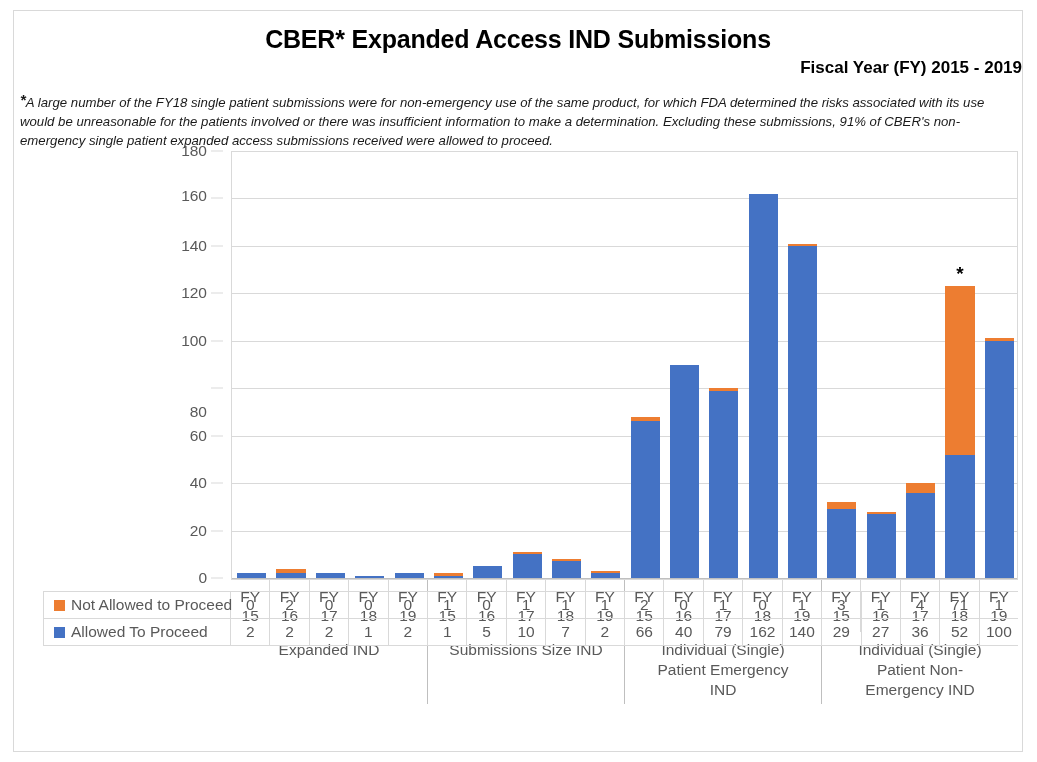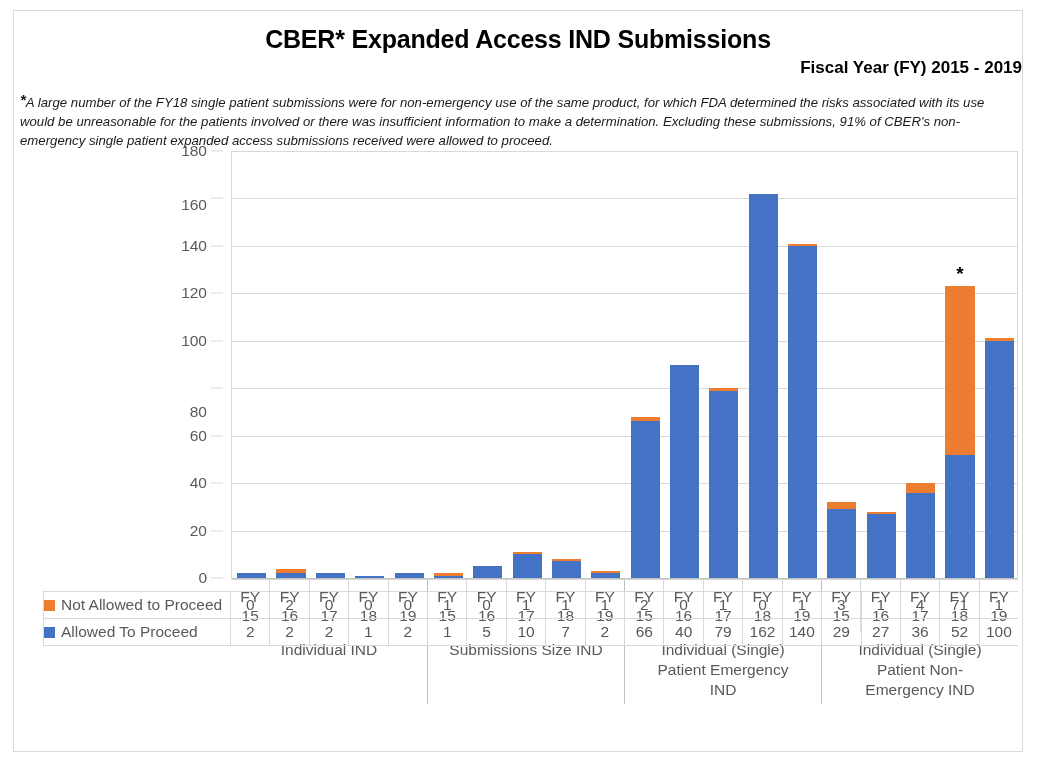--- a/index.html
+++ b/index.html
@@ -222,20 +222,21 @@
     height: 27px;
     border-bottom: 1px solid #d9d9d9;
     box-sizing: border-box;
   }
   .dt-legend-cell {
     width: 188px;
     flex: 0 0 188px;
     display: flex;
     align-items: center;
     gap: 6px;
+    padding-left: 10px;
     border-right: 1px solid #d9d9d9;
     border-left: 1px solid #d9d9d9;
     box-sizing: border-box;
     font-size: 15.5px;
     color: #595959;
     white-space: nowrap;
   }
   .swatch {
     width: 11px;
     height: 11px;
@@ -282,21 +283,21 @@
         <div class="y-tick" style="top: 284.667px;">60</div>
         <div class="y-tick-mark" style="top: 284.667px;"></div>
         <div class="y-tick" style="top: 237.222px; margin-top: 24px;">80</div>
         <div class="y-tick-mark" style="top: 237.222px;"></div>
         <div class="y-tick" style="top: 189.778px;">100</div>
         <div class="y-tick-mark" style="top: 189.778px;"></div>
         <div class="y-tick" style="top: 142.333px;">120</div>
         <div class="y-tick-mark" style="top: 142.333px;"></div>
         <div class="y-tick" style="top: 94.8889px;">140</div>
         <div class="y-tick-mark" style="top: 94.8889px;"></div>
-        <div class="y-tick" style="top: 54px; margin-left: 48px;">160</div>
+        <div class="y-tick" style="top: 45px; margin-left: 48px;">160</div>
         <div class="y-tick-mark" style="top: 47.4444px;"></div>
         <div class="y-tick" style="top: 0px;">180</div>
         <div class="y-tick-mark" style="top: 0px;"></div>
       </div>
 
     <div id="plot-area">
       <div id="grid-layer">
           <div class="gridline" style="top: 379.556px;"></div>
           <div class="gridline" style="top: 332.111px;"></div>
           <div class="gridline" style="top: 284.667px;"></div>
@@ -404,21 +405,21 @@
             <div class="cat-cell">
               <div>FY</div>
               <div>18</div>
             </div>
             <div class="cat-cell">
               <div>FY</div>
               <div>19</div>
             </div>
           </div>
           <div class="group-label">
-            <div style="max-width: 160px;">Individual IND</div>
+            <div style="max-width: 160px;">Expanded IND</div>
           </div>
         </div>
         <div class="cat-group">
           <div class="cat-row">
             <div class="cat-cell">
               <div>FY</div>
               <div>15</div>
             </div>
             <div class="cat-cell">
               <div>FY</div>

